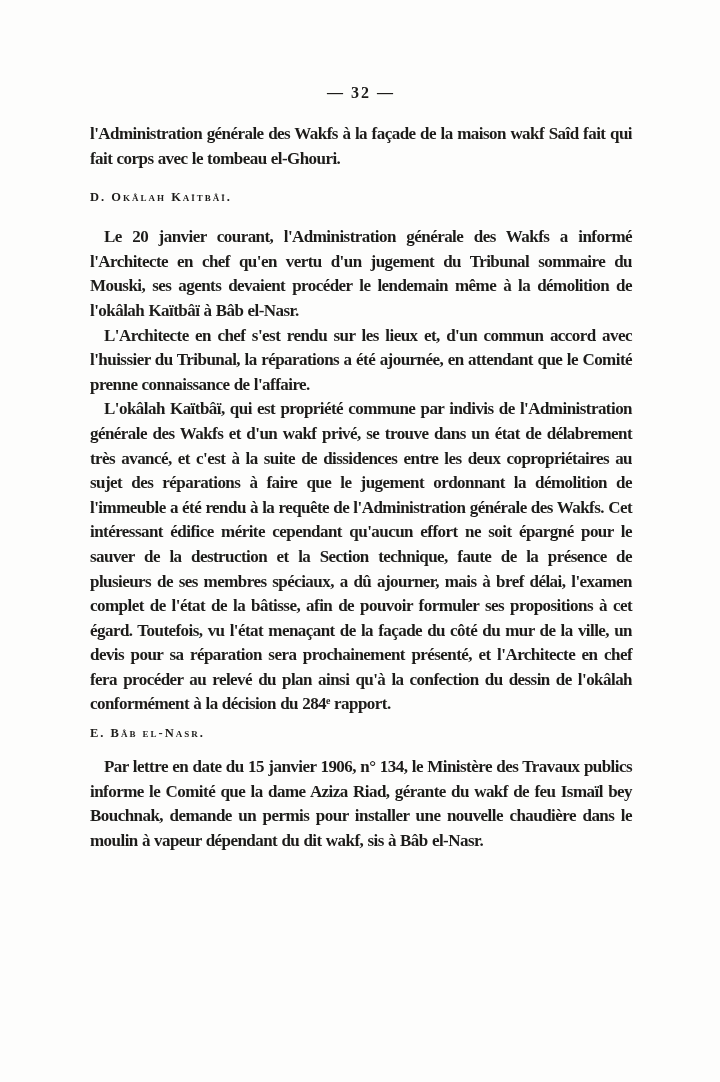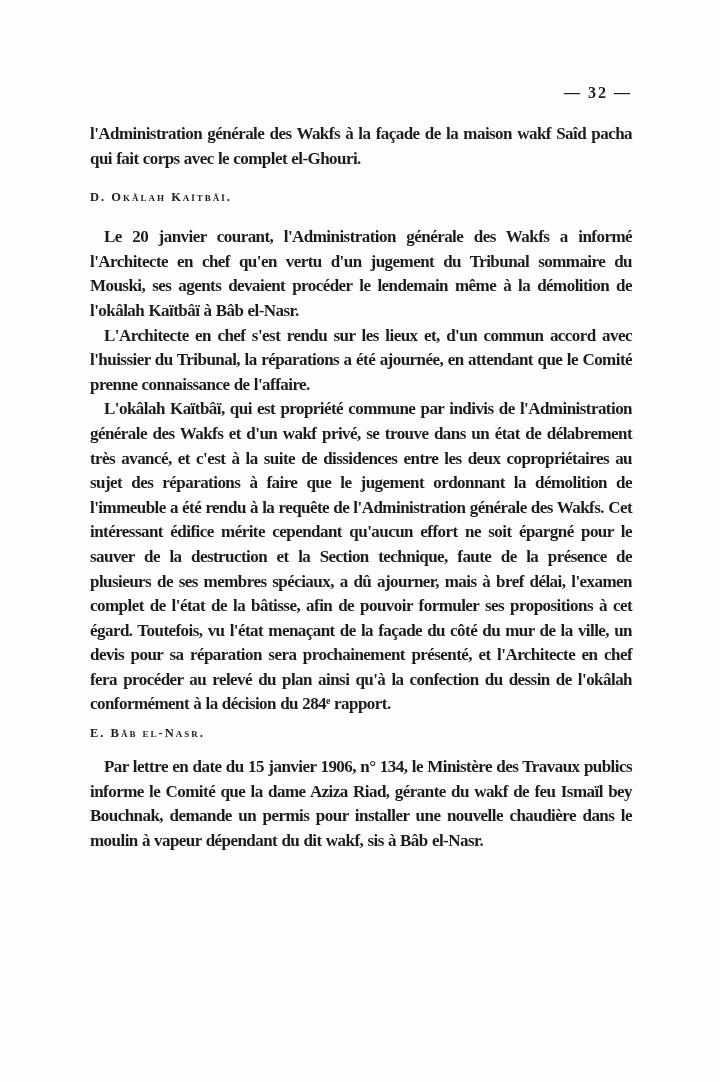--- a/index.html
+++ b/index.html
@@ -12,21 +12,21 @@
   }
   .sheet {
     position: absolute;
     left: 90px;
     top: 84px;
     width: 542px;
     color: #1d1c1a;
     font-family: "Liberation Serif", "DejaVu Serif", serif;
   }
   .pageno {
-    text-align: right;
+    text-align: center;
     font-size: 16px;
     font-weight: 700;
     letter-spacing: 2px;
     margin: 0 0 20px 0;
   }
   .para {
     margin: 0;
     font-size: 17px;
     font-weight: 700;
     line-height: 24.6px;
@@ -47,21 +47,21 @@
   }
   .sec.tight { margin: 8px 0 14px 0; }
 </style>
 </head>
 <body>
 
 <main class="sheet">
 
   <div class="pageno">— 32 —</div>
 
-  <p class="para no-indent">l'Administration générale des Wakfs à la façade de la maison wakf Saîd pacha qui fait corps avec le complet el-Ghouri.</p>
+  <p class="para no-indent">l'Administration générale des Wakfs à la façade de la maison wakf Saîd fait qui fait corps avec le tombeau el-Ghouri.</p>
 
 
   <h2 class="sec">D. Okâlah Kaïtbâï.</h2>
 
   <p class="para">Le 20 janvier courant, l'Administration générale des Wakfs a informé l'Architecte en chef qu'en vertu d'un jugement du Tribunal sommaire du Mouski, ses agents devaient procéder le lendemain même à la démolition de l'okâlah Kaïtbâï à Bâb el-Nasr.</p>
 
   <p class="para">L'Architecte en chef s'est rendu sur les lieux et, d'un commun accord avec l'huissier du Tribunal, la réparations a été ajournée, en attendant que le Comité prenne connaissance de l'affaire.</p>
 
   <p class="para">L'okâlah Kaïtbâï, qui est propriété commune par indivis de l'Administration générale des Wakfs et d'un wakf privé, se trouve dans un état de délabrement très avancé, et c'est à la suite de dissidences entre les deux copropriétaires au sujet des réparations à faire que le jugement ordonnant la démolition de l'immeuble a été rendu à la requête de l'Administration générale des Wakfs. Cet intéressant édifice mérite cependant qu'aucun effort ne soit épargné pour le sauver de la destruction et la Section technique, faute de la présence de plusieurs de ses membres spéciaux, a dû ajourner, mais à bref délai, l'examen complet de l'état de la bâtisse, afin de pouvoir formuler ses propositions à cet égard. Toutefois, vu l'état menaçant de la façade du côté du mur de la ville, un devis pour sa réparation sera prochainement présenté, et l'Architecte en chef fera procéder au relevé du plan ainsi qu'à la confection du dessin de l'okâlah conformément à la décision du 284ᵉ rapport.</p>
 

